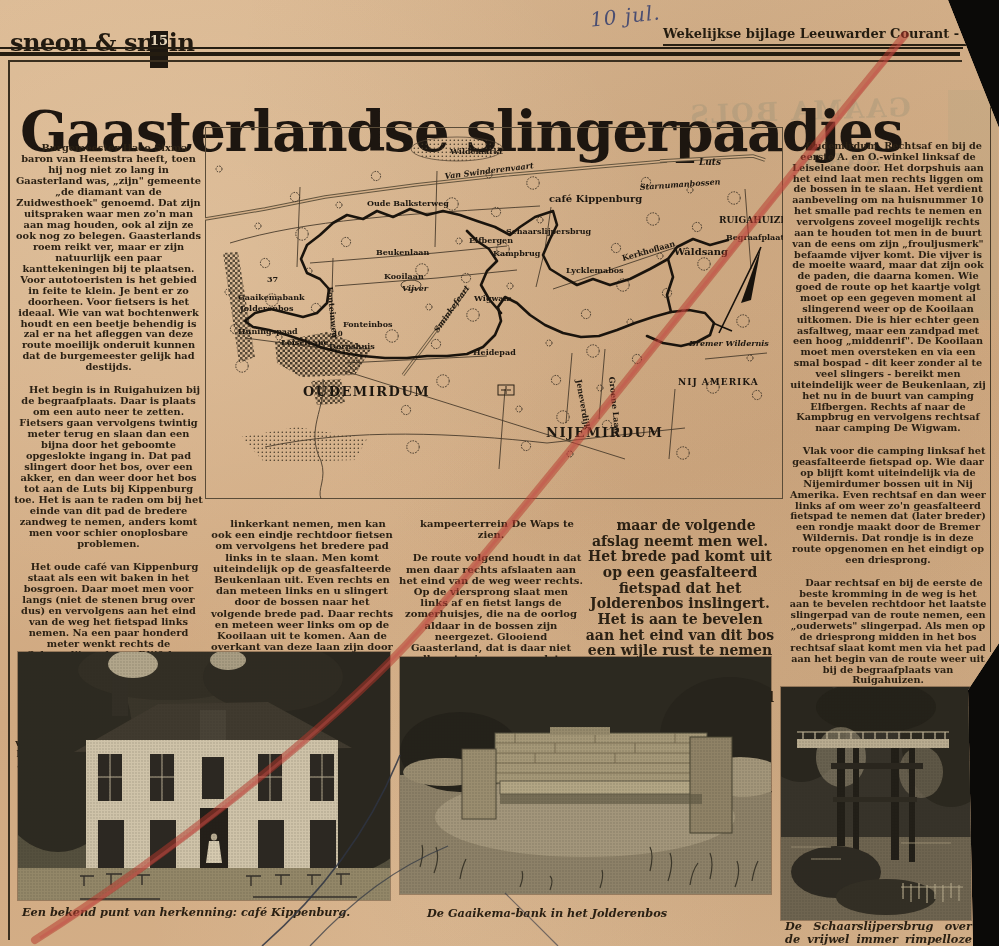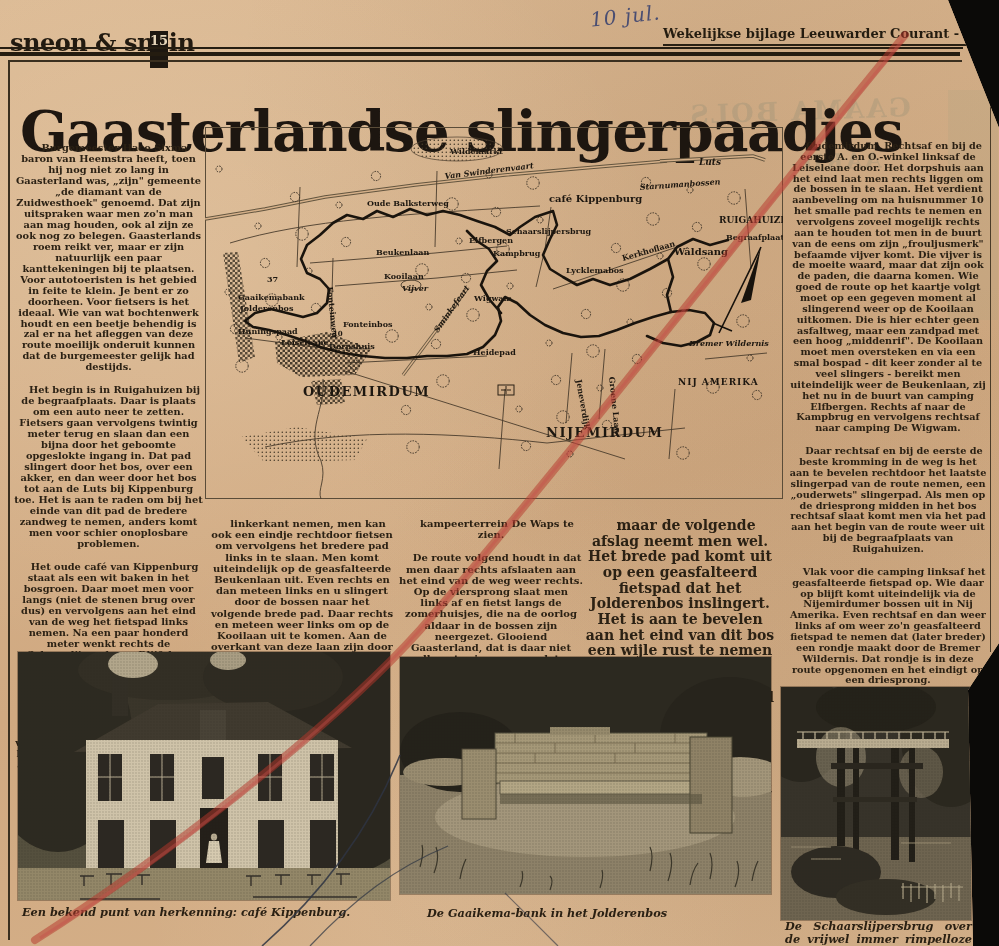--- a/index.html
+++ b/index.html
@@ -92,22 +92,22 @@
     <div class="abs col c3">
       <p>kampeerterrein De Waps te zien.</p>
       <p>De route volgend houdt in dat men daar rechts afslaaten aan het eind van de weg weer rechts. Op de viersprong slaat men links af en fietst langs de zomerhuisjes, die na de oorlog aldaar in de bossen zijn neergezet. Glooiend Gaasterland, dat is daar niet alleen te zien, maar ook te merken. De weg gaat namelijk nogal wat omhoog. Einde weg links: richting Oudemirdum. De Bûterkamp laat men rechts liggen,</p>
     </div>
     <div class="abs col c4">
       <p>maar de volgende afslag neemt men wel. Het brede pad komt uit op een geasfalteerd fietspad dat het Jolderenbos inslingert. Het is aan te bevelen aan het eind van dit bos een wijle rust te nemen op de Gaaikemabank. Eén van de mooiste punten van Gaasterland met een riant uitzicht op het IJsselmeer. Bij helder weer is zelfs de Hollandse kust te zien.</p>
       <p>Dit pad komt uit op It Húningspaad. Freewheelend bereikt men</p>
     </div>
     <div class="abs col c5">
       <p>Oudemirdum. Rechtsaf en bij de eerste A. en O.-winkel linksaf de Leiseleane door. Het dorpshuis aan het eind laat men rechts liggen om de bossen in te slaan. Het verdient aanbeveling om na huisnummer 10 het smalle pad rechts te nemen en vervolgens zoveel mogelijk rechts aan te houden tot men in de buurt van de eens om zijn „frouljusmerk" befaamde vijver komt. Die vijver is de moeite waard, maar dat zijn ook de paden, die daarna komen. Wie goed de route op het kaartje volgt moet op een gegeven moment al slingerend weer op de Kooilaan uitkomen. Die is hier echter geen asfaltweg, maar een zandpad met een hoog „middenrif". De Kooilaan moet men oversteken en via een smal bospad - dit keer zonder al te veel slingers - bereikt men uiteindelijk weer de Beukenlaan, zij het nu in de buurt van camping Elfbergen. Rechts af naar de Kampbrug en vervolgens rechtsaf naar camping De Wigwam.</p>
+      <p>Vlak voor die camping linksaf het geasfalteerde fietspad op. Wie daar op blijft komt uiteindelijk via de Nijemirdumer bossen uit in Nij Amerika. Even rechtsaf en dan weer links af om weer zo'n geasfalteerd fietspad te nemen dat (later breder) een rondje maakt door de Bremer Wildernis. Dat rondje is in deze route opgenomen en het eindigt op een driesprong.</p>
       <p>Daar rechtsaf en bij de eerste de beste kromming in de weg is het aan te bevelen rechtdoor het laatste slingerpad van de route nemen, een „ouderwets" slingerpad. Als men op de driesprong midden in het bos rechtsaf slaat komt men via het pad aan het begin van de route weer uit bij de begraafplaats van Ruigahuizen.</p>
-      <p>Vlak voor die camping linksaf het geasfalteerde fietspad op. Wie daar op blijft komt uiteindelijk via de Nijemirdumer bossen uit in Nij Amerika. Even rechtsaf en dan weer links af om weer zo'n geasfalteerd fietspad te nemen dat (later breder) een rondje maakt door de Bremer Wildernis. Dat rondje is in deze route opgenomen en het eindigt op een driesprong.</p>
       <p>Fietsen kunnen gehuurd worden in Balk bij P. Haantjes, Van Swinderenstraat 52 (05140-2395) en bij H. Mous, Van Swinderenstraat 45 (05140-2284). In Oudemirdum bij P. Schotanus, Kerkstraat 19 (05147-274).</p>
     </div>
 
     <svg class="abs mapbox" id="mapsvg" width="578" height="372" viewBox="0 0 578 372">
       <defs>
         <pattern id="check" width="5" height="5" patternUnits="userSpaceOnUse">
           <rect width="2.5" height="2.5" fill="#3a3022"></rect>
           <rect x="2.5" y="2.5" width="2.5" height="2.5" fill="#3a3022"></rect>
         </pattern>
         <pattern id="dots" width="4" height="4" patternUnits="userSpaceOnUse">

